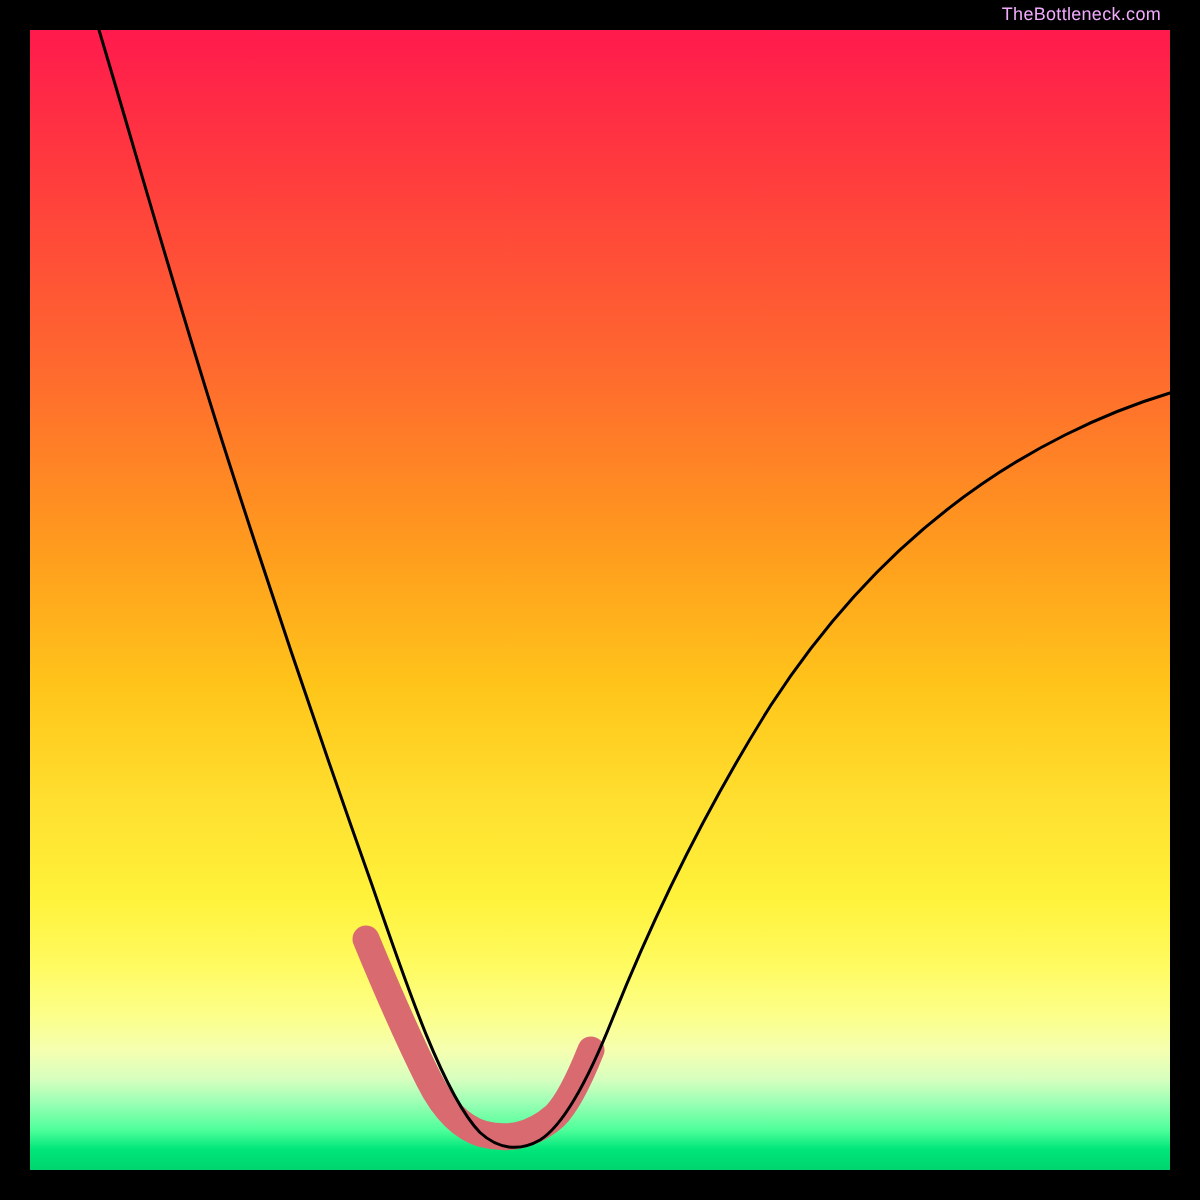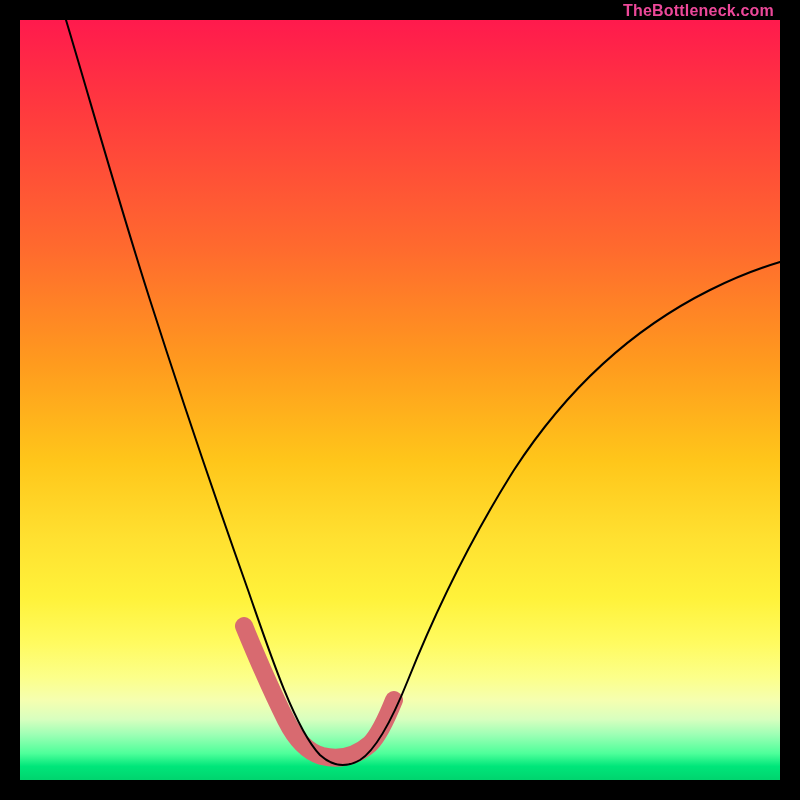--- a/index.html
+++ b/index.html
@@ -40,23 +40,23 @@
       #9effb5 94%,
       #4eff9a 96.5%,
       #00e67a 98.2%,
       #00d46e 100%
     );
   }
   .watermark {
     position: absolute;
     top: 2px;
     right: 26px;
-    color: #ec4899;
-    font-size: 16px;
-    font-weight: 700;
+    color: #f0abfc;
+    font-size: 12px;
+    font-weight: 400;
     letter-spacing: 0.2px;
     user-select: none;
   }
   svg.curve {
     position: absolute;
     left: 0;
     top: 0;
     width: 760px;
     height: 760px;
     overflow: visible;

